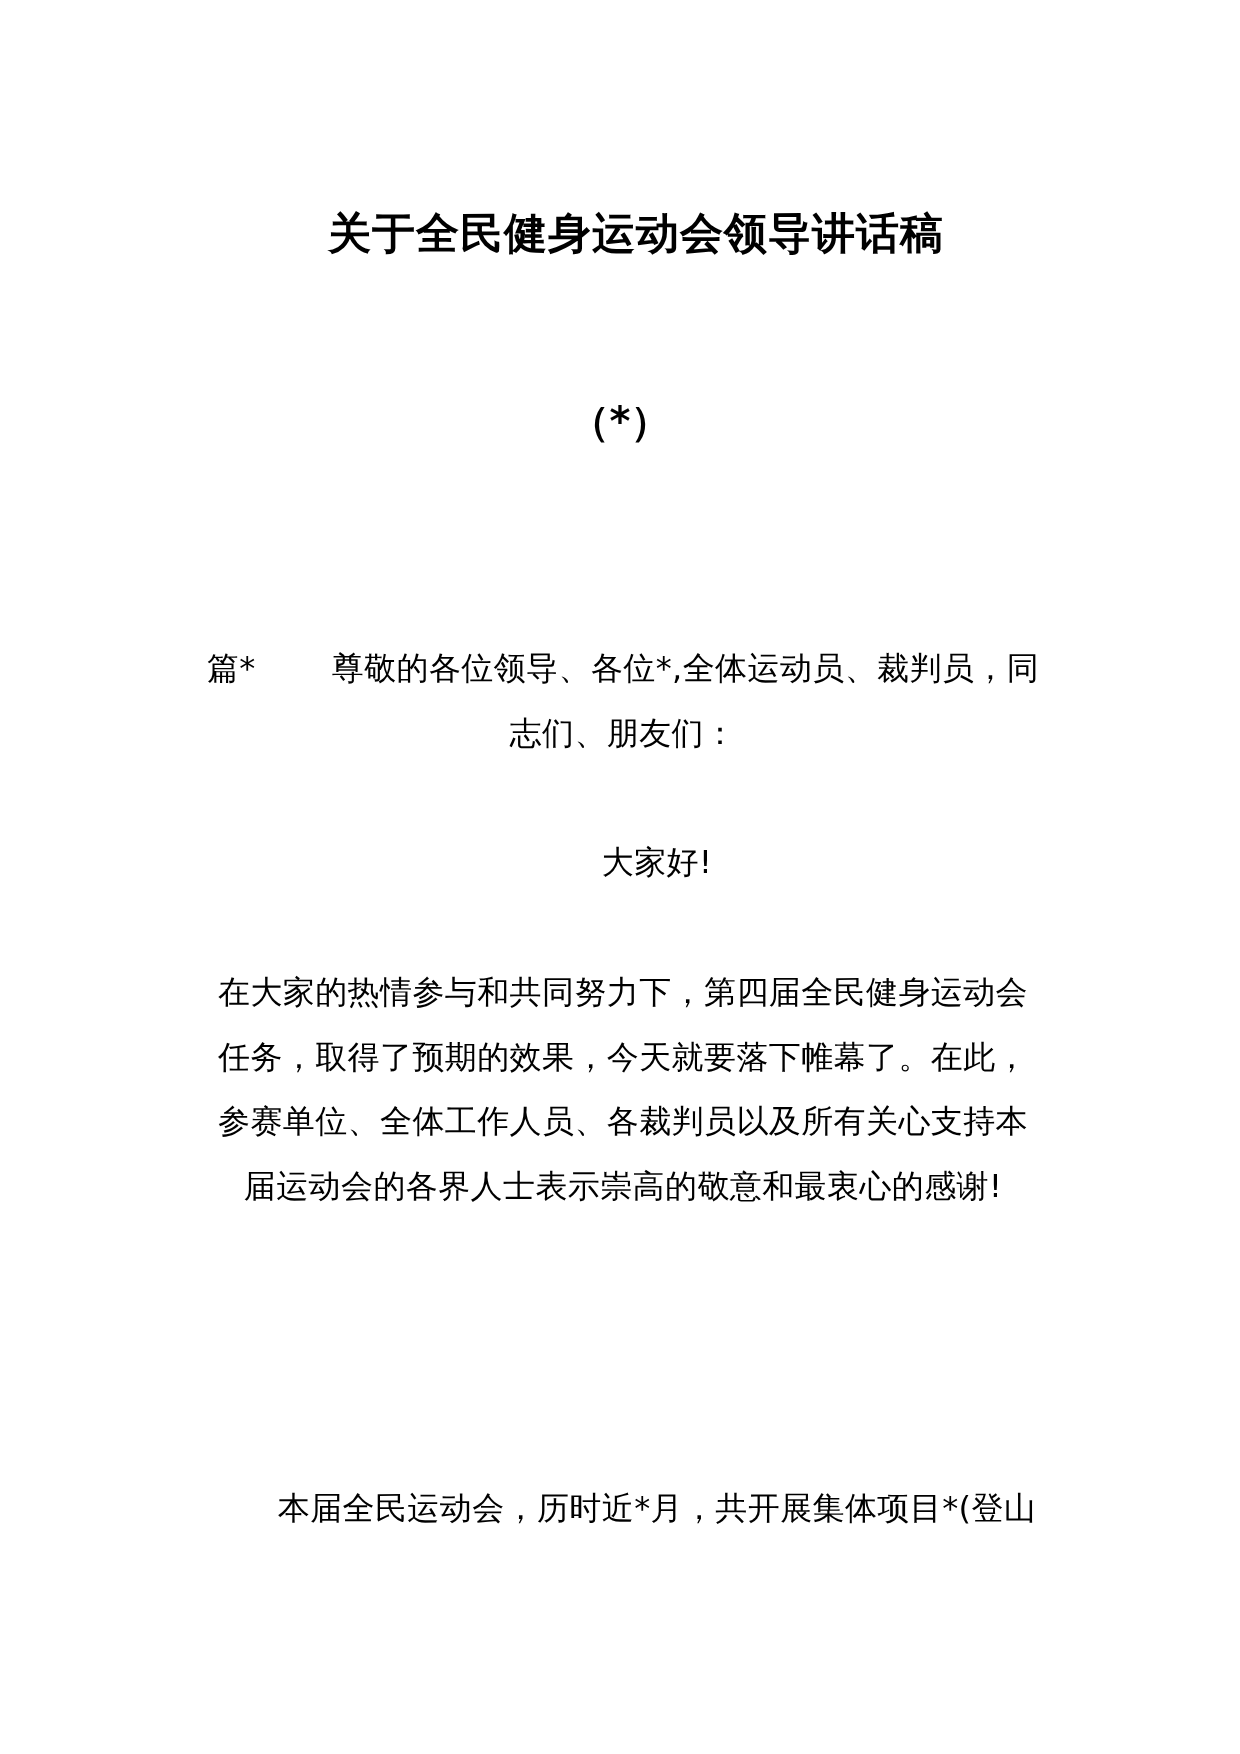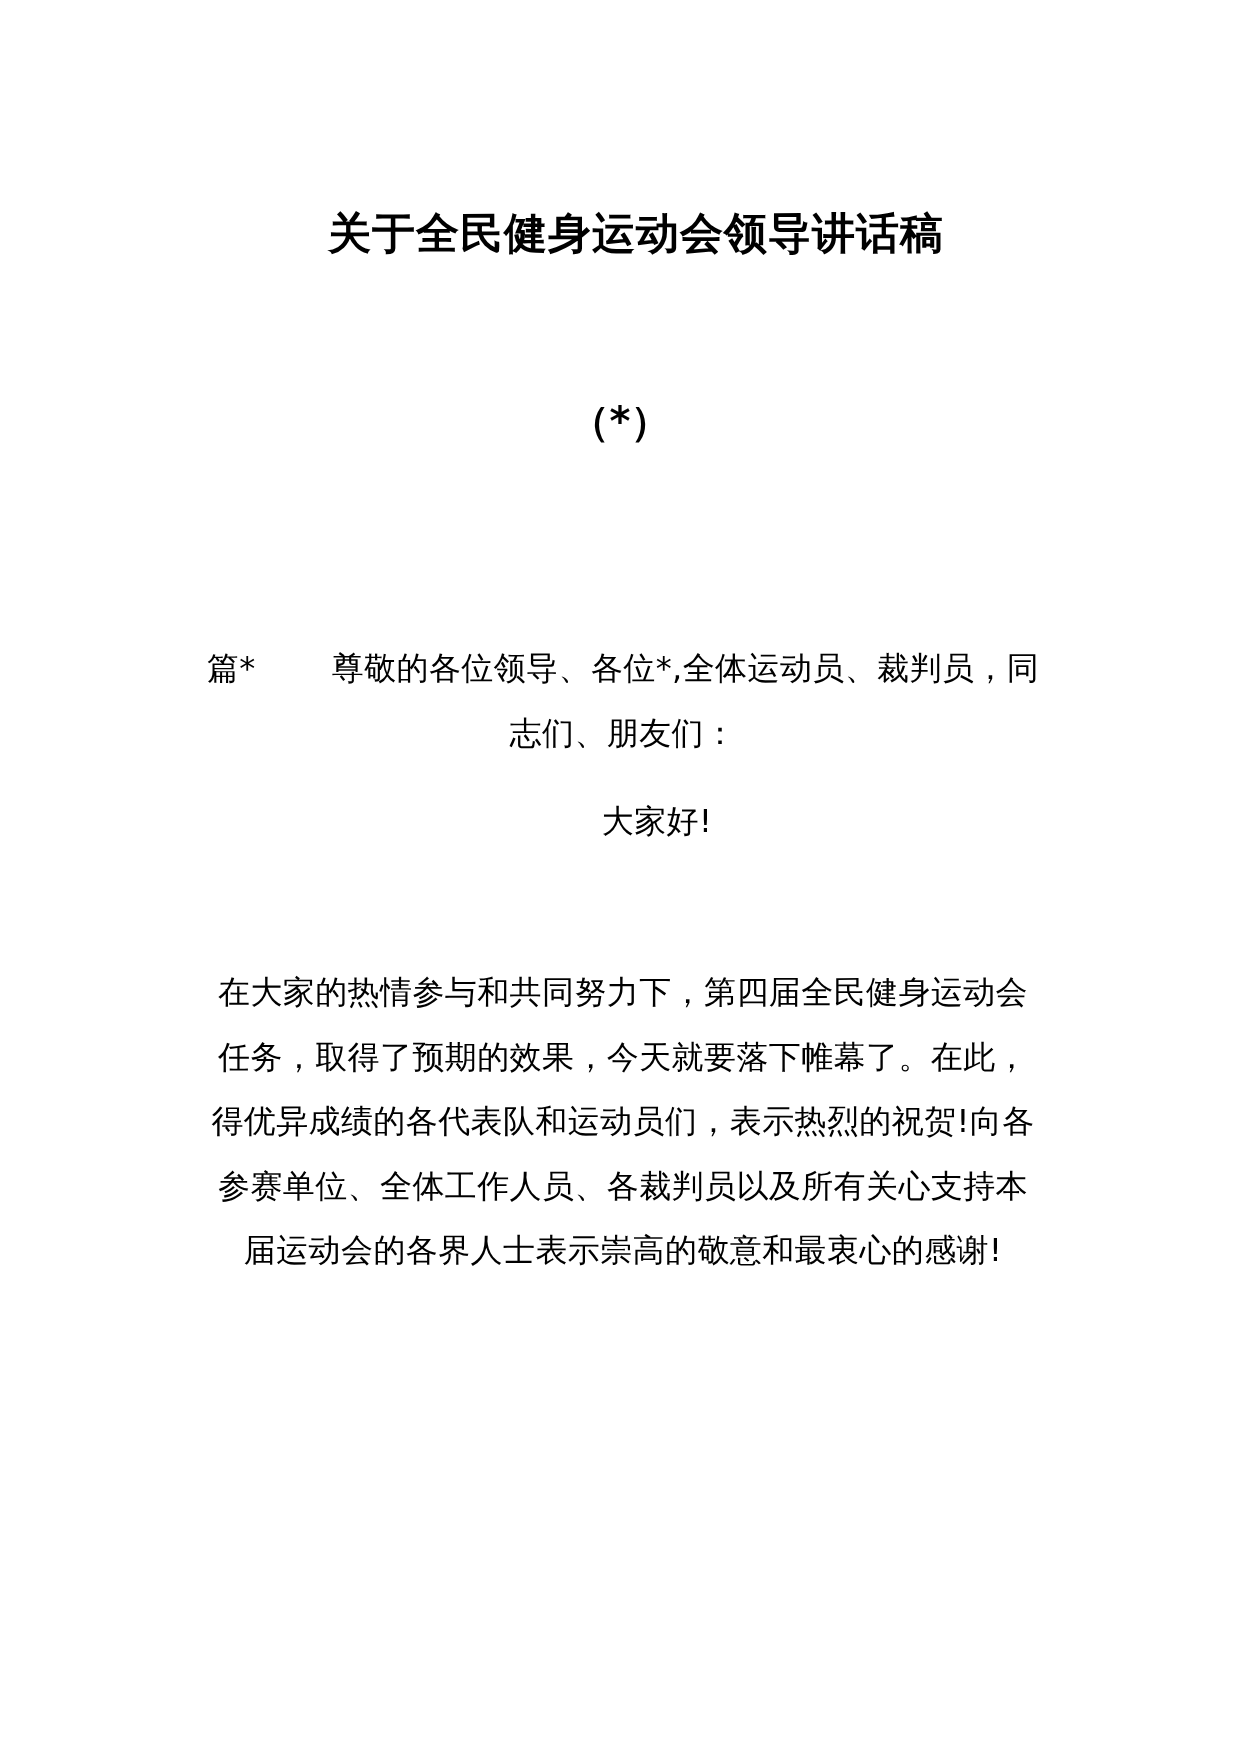--- a/index.html
+++ b/index.html
@@ -8,21 +8,21 @@
   .page { position: absolute; left: 0; top: 0; width: 1240px; height: 1754px; background: #fff; }
   .title { position: absolute; left: 0; width: 1240px; top: 205px; text-align: center;
            font-size: 43px; font-weight: bold; letter-spacing: 1px; line-height: 56px; padding-left: 16px; }
   .subtitle { position: absolute; left: 0; width: 1240px; top: 393px; text-align: center;
               font-size: 40px; font-weight: bold; line-height: 56px; }
   .body-block { position: absolute; left: 188px; width: 870px; font-size: 32px;
                 line-height: 64.5px; letter-spacing: 0.4px; }
   .line { display: block; white-space: nowrap; height: 64.5px; text-align: center; }
   .indent { padding-left: 68px; }
   .p1 { top: 636px; }
-  .p2 { top: 789px; }
+  .p2 { top: 830px; }
   .p3 { top: 960px; }
   .p4 { top: 1476px; }
   .gap { display: inline-block; width: 76px; }
 </style>
 </head>
 <body>
 
 <div class="page">
   <div class="title">关于全民健身运动会领导讲话稿</div>
   <div class="subtitle">（*）</div>
@@ -34,18 +34,20 @@
     <span class="line">志们、朋友们：</span>
   </div>
 
   <div class="body-block p2">
     <span class="line indent">大家好!</span>
   </div>
 
   <div class="body-block p3">
     <span class="line">在大家的热情参与和共同努力下，第四届全民健身运动会</span>
     <span class="line">任务，取得了预期的效果，今天就要落下帷幕了。在此，</span>
-    <span class="line">得优异成绩的各代表队和运动员们，表示热烈的祝贺!向各</span>
     <span class="line">参赛单位、全体工作人员、各裁判员以及所有关心支持本</span>
     <span class="line">届运动会的各界人士表示崇高的敬意和最衷心的感谢!</span>
   </div>
 
+  <div class="body-block p4">
+    <span class="line indent">本届全民运动会，历时近*月，共开展集体项目*(登山</span>
+  </div>
 </div>
 
 </body></html>

